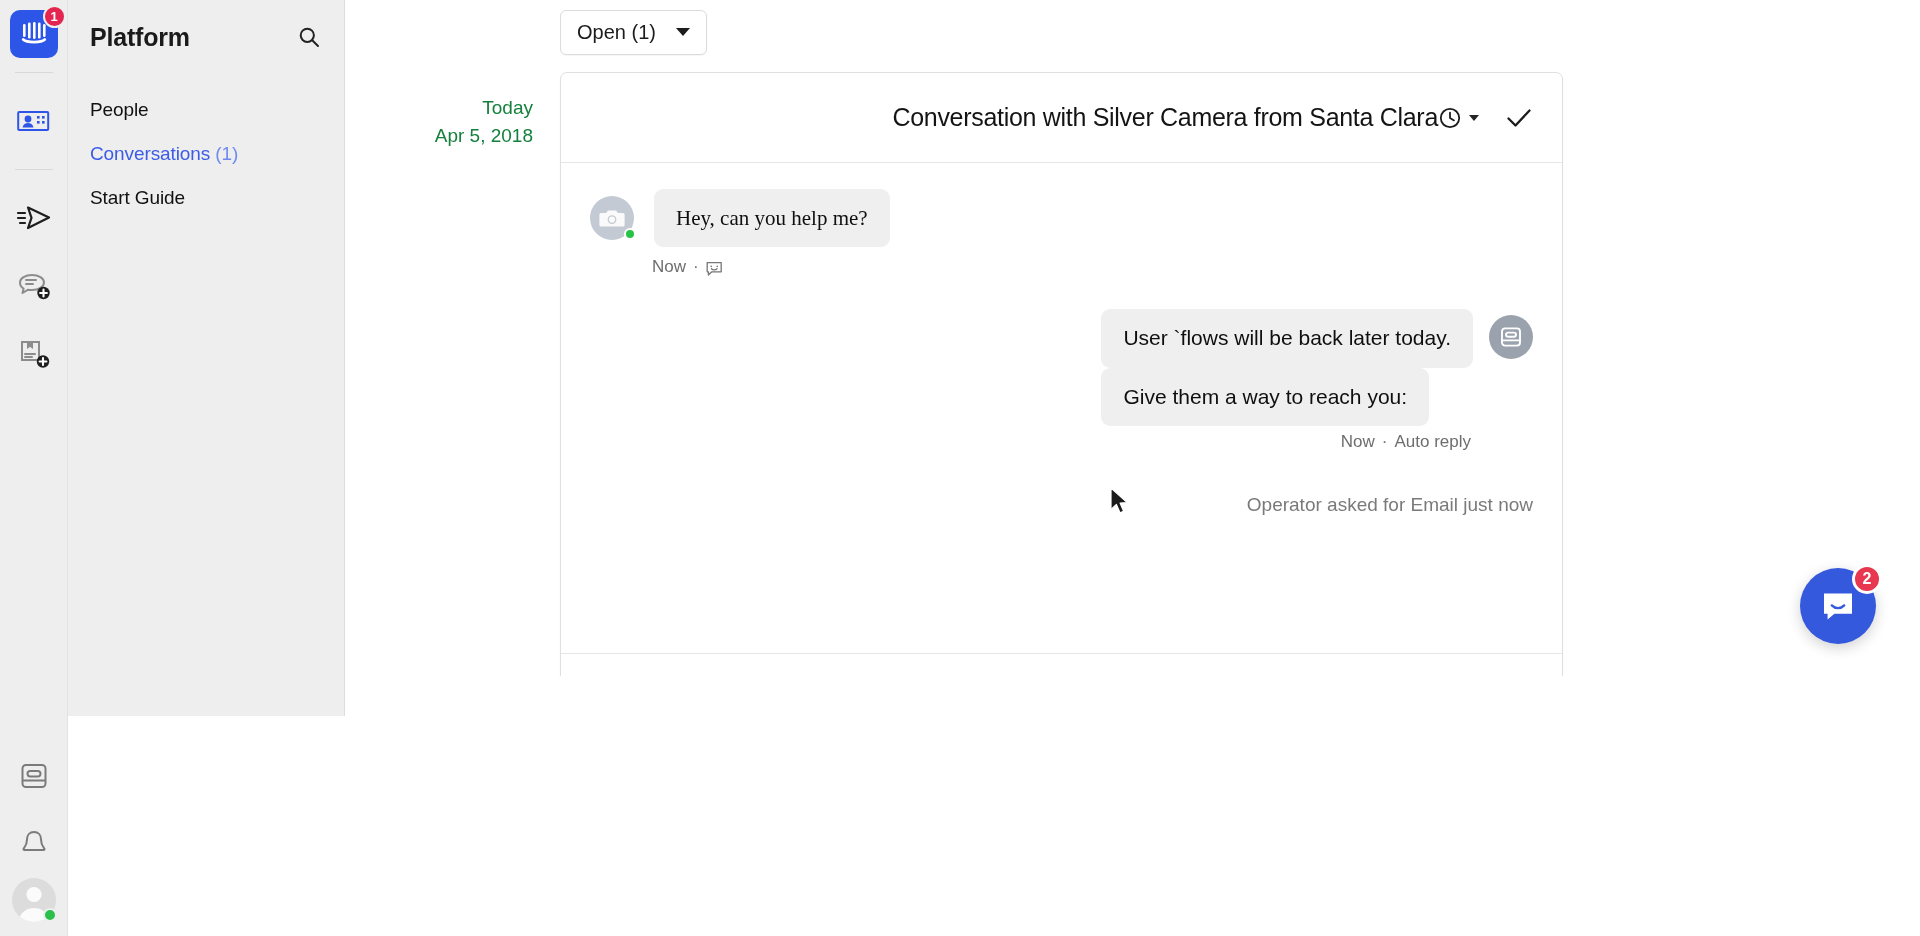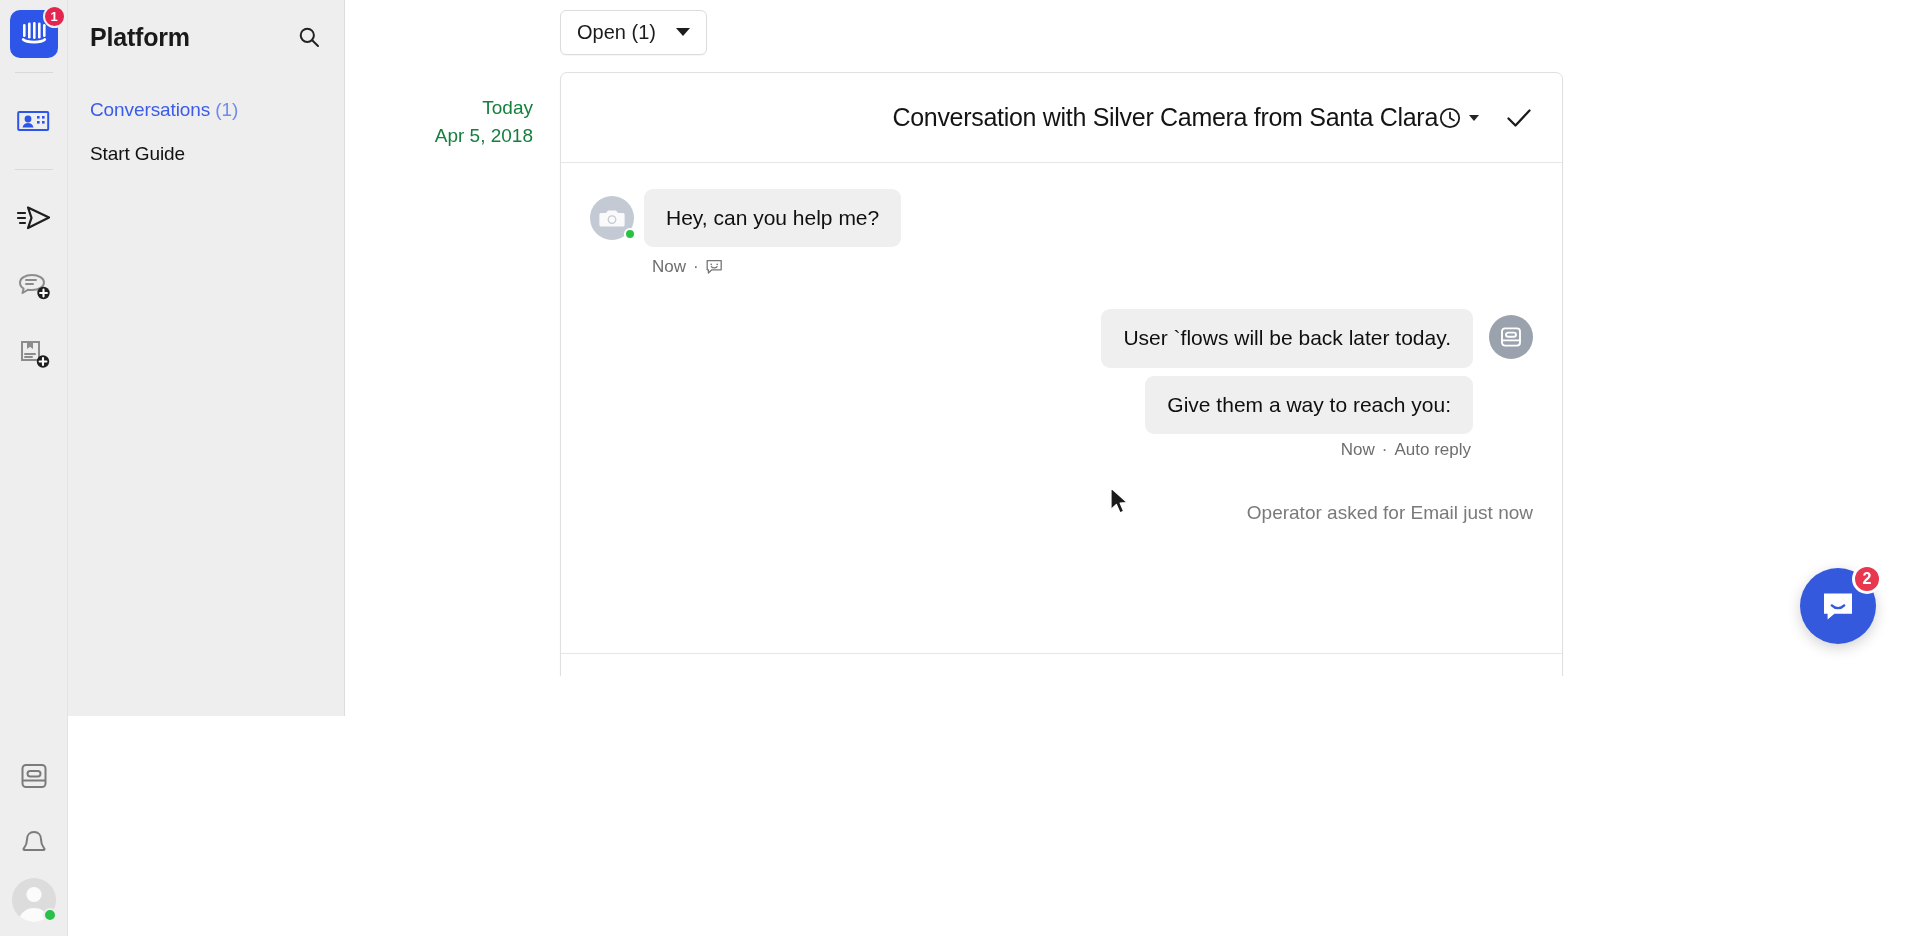--- a/index.html
+++ b/index.html
@@ -118,44 +118,44 @@
   .snooze { display: flex; align-items: center; gap: 7px; cursor: pointer; }
   .caret-sm {
     width: 0; height: 0;
     border-left: 5px solid transparent; border-right: 5px solid transparent;
     border-top: 6px solid #242424;
   }
   .check-btn { cursor: pointer; display:flex; }
 
   .card-body { padding: 26px 29px 20px 29px; min-height: 490px; }
 
-  .msg-in { display: flex; align-items: flex-start; gap: 10px; }
+  .msg-in { display: flex; align-items: flex-start; gap: 20px; font-family: Liberation Serif, serif; }
   .avatar-user { position: relative; width: 44px; height: 44px; flex: 0 0 44px; margin-top: 7px; }
   .avatar-user .circ {
     width: 44px; height: 44px; border-radius: 50%;
     background: #c3cad4; display: flex; align-items: center; justify-content: center;
   }
   .avatar-user .dot {
     position: absolute; right: -2px; bottom: 0;
     width: 12px; height: 12px; border-radius: 50%;
     background: #28c344; border: 2px solid #fff;
   }
   .bubble {
     background: #efefef; border-radius: 9px;
     padding: 15px 22px; font-size: 21px; color: #0f0f0f;
     display: inline-block; max-width: 640px; line-height: 1.35;
   }
   .meta {
     font-size: 17px; color: #6e6e6e;
-    display: flex; align-items: center; gap: 7px; margin-top: 10px;
+    display: flex; align-items: flex-end; gap: 7px; margin-top: 10px;
   }
   .meta-in { margin-left: 62px; }
 
   .msg-out { display: flex; align-items: flex-start; justify-content: flex-end; gap: 16px; margin-top: 32px; }
-  .out-stack { display: flex; flex-direction: column; align-items: flex-end; gap: 8px; }
+  .out-stack { display: flex; flex-direction: column; align-items: flex-start; }
   .avatar-op { width: 44px; height: 44px; flex: 0 0 44px; margin-top: 6px; }
   .avatar-op .circ {
     width: 44px; height: 44px; border-radius: 50%;
     background: #9aa3ad; display: flex; align-items: center; justify-content: center;
   }
   .meta-out { justify-content: flex-end; margin-top: 6px; margin-right: 62px; }
 
   .sys-note {
     text-align: right; color: #7a7a7a; font-size: 19px; margin-top: 42px;
   }
@@ -287,20 +287,23 @@
       <div class="nav-title">Platform</div>
       <div class="nav-search">
         <svg width="22" height="22" viewBox="0 0 22 22" fill="none" stroke="#222" stroke-width="2">
           <circle cx="9.3" cy="9.3" r="6.6"></circle>
           <path d="M14.2 14.2 L20 20" stroke-linecap="round"></path>
         </svg>
       </div>
     </div>
 
     <div class="nav-list">
+      <div class="nav-item">
+        <span>People</span>
+      </div>
       <div class="nav-item active">
         <span>Conversations</span>
         <span class="count">(1)</span>
       </div>
       <div class="nav-item">
         <span>Start Guide</span>
       </div>
     </div>
   </div>
 

